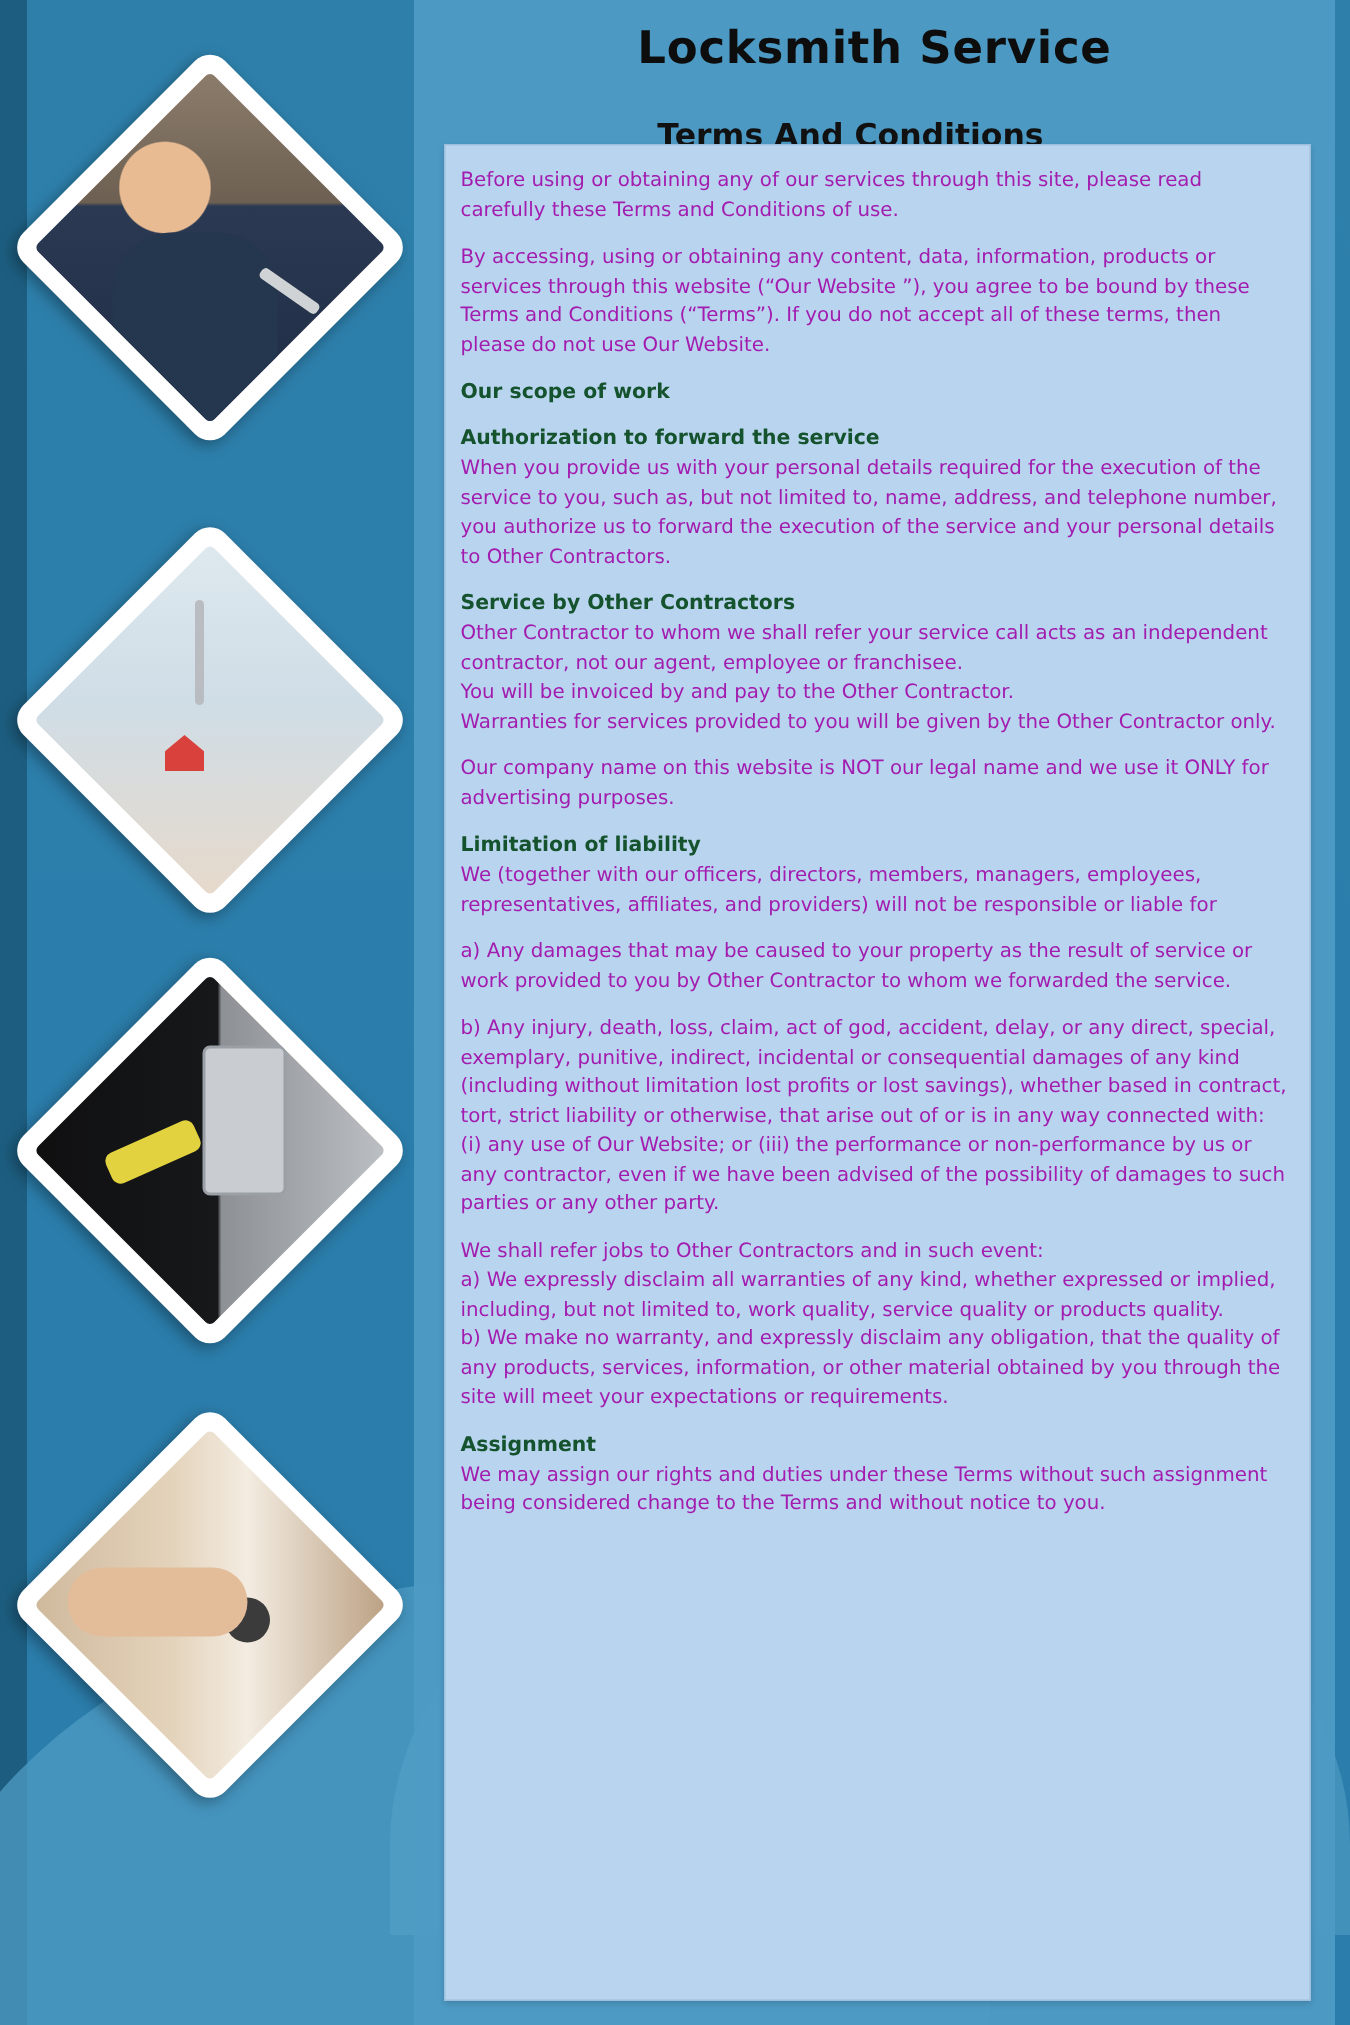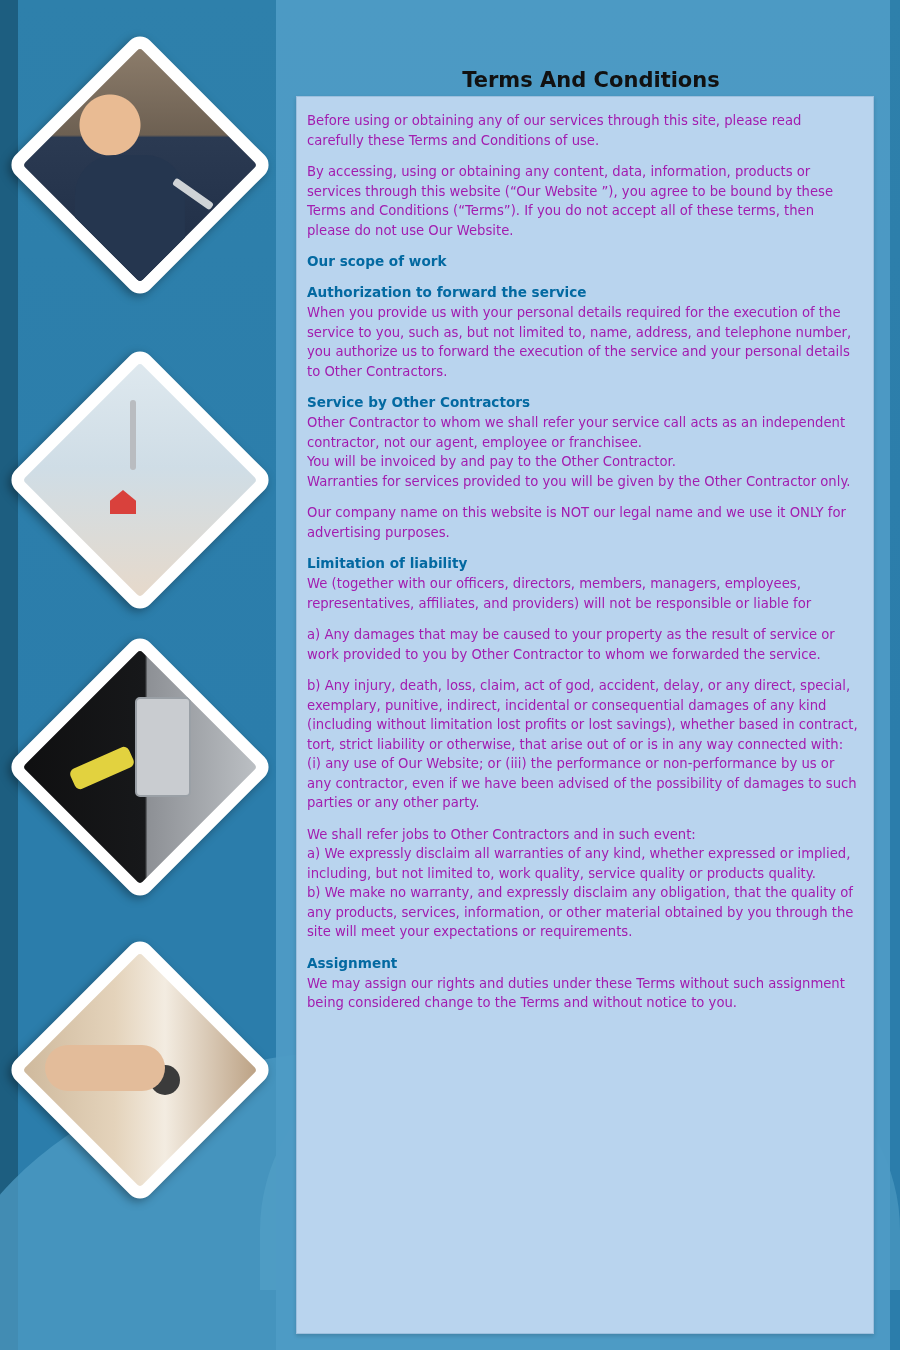--- a/index.html
+++ b/index.html
@@ -72,26 +72,26 @@
   }
   .title-bar .title {
     font-size: 30px;
     font-weight: bold;
     color: #0d0d0d;
     letter-spacing: 0.5px;
     font-family: "DejaVu Sans", sans-serif;
   }
   .subtitle-bar {
     position: absolute;
-    left: 284px;
+    left: 260px;
     top: 68px;
     width: 614px;
     height: 34px;
     display: flex;
-    align-items: flex-start;
+    align-items: flex-end;
     justify-content: center;
   }
   .subtitle-bar .subtitle {
     font-size: 21px;
     font-weight: bold;
     color: #111;
   }
 
   
   .card {
@@ -111,21 +111,21 @@
     margin: 0 0 12px 0;
     font-size: 13.2px;
     line-height: 19.5px;
     color: #a21caf;
   }
   .card h3 {
     margin: 0 0 1px 0;
     font-size: 13.6px;
     line-height: 19px;
     font-weight: bold;
-    color: #0369a1;
+    color: #14532d;
   }
   .block {
     margin-bottom: 12px;
   }
   .block p {
     margin: 0;
   }
 
   
   .diamond {
@@ -272,20 +272,23 @@
       <div class="photo photo3"></div>
     </div>
   </div>
 
   <div class="diamond" style="left:45px; top:975px;">
     <div class="inner">
       <div class="photo photo4"></div>
     </div>
   </div>
 
+  <div class="title-bar">
+    <div class="title">Locksmith Service</div>
+  </div>
   <div class="subtitle-bar">
     <div class="subtitle">Terms And Conditions</div>
   </div>
 
   <div class="card">
 
     <p>Before using or obtaining any of our services through this site, please read carefully these Terms and Conditions of use.</p>
     <p>By accessing, using or obtaining any content, data, information, products or services through this website (“Our Website ”), you agree to be bound by these Terms and Conditions (“Terms”). If you do not accept all of these terms, then please do not use Our Website.</p>
 
     <div class="block">

